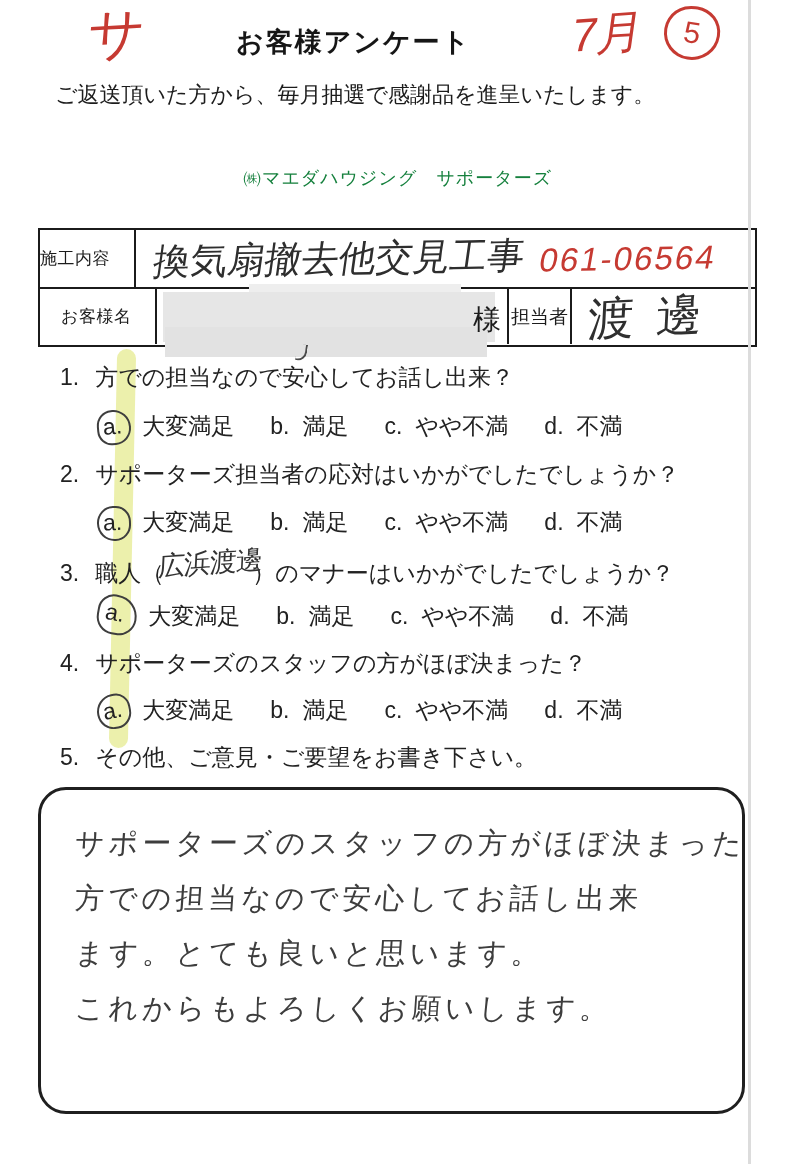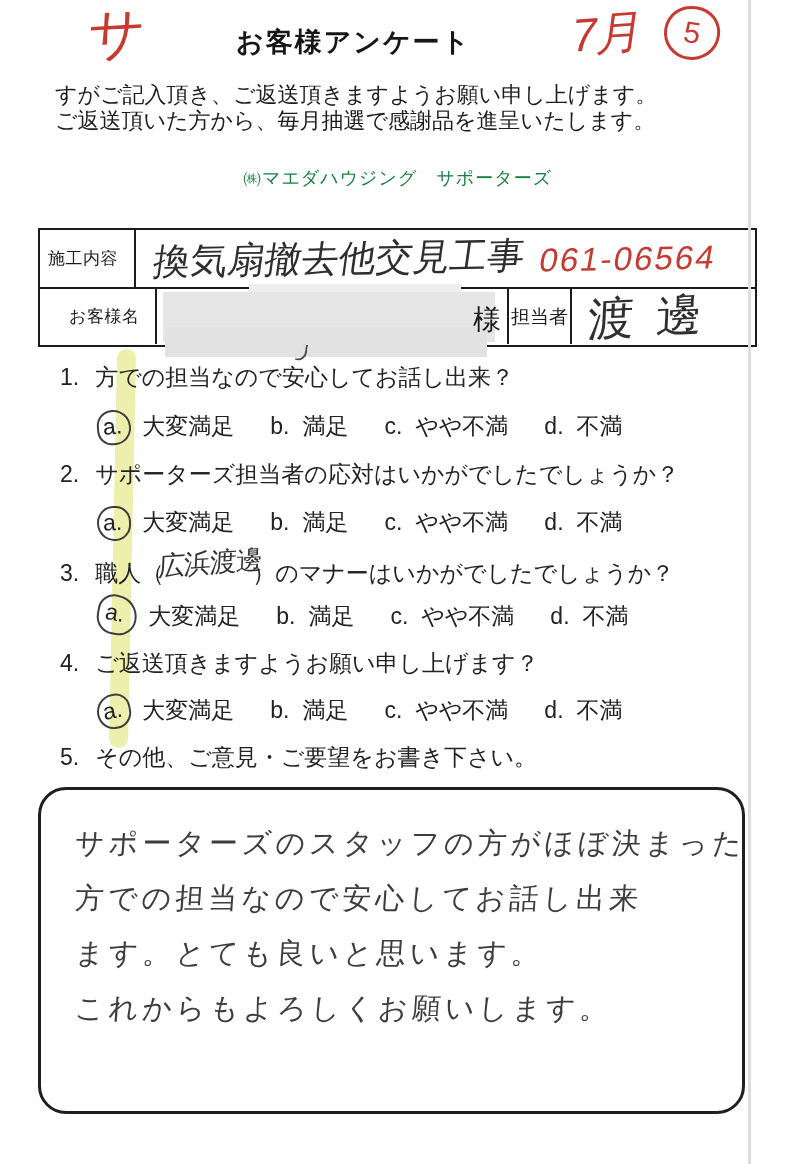--- a/index.html
+++ b/index.html
@@ -37,21 +37,21 @@
   
   .info-table {
     position:absolute; left:38px; top:228px; width:719px; height:119px;
     border:2.5px solid #1b1b1b;
   }
   .tr { display:flex; }
   .tr1 { height:59px; border-bottom:2.5px solid #1b1b1b; }
   .tr2 { height:55px;margin-left:21px; }
   .label-cell {
     width:96px; border-right:2.5px solid #1b1b1b; font-size:17px;
-    display:flex; align-items:center; padding-left:8px; letter-spacing:0.5px;
+    display:flex; align-items:center; letter-spacing:0.5px;
     flex:none;
   }
   .job-cell { flex:1; display:flex; align-items:center; padding-left:18px; gap:16px; overflow:visible; }
   .hw { color:#2e2e2e; }
   .job-text {
     font-size:37px; letter-spacing:0px; white-space:nowrap;
     transform:skewX(-9deg) rotate(-1deg); font-weight:500;
   }
   .job-code {
     font-size:33px; color:#c63a32; letter-spacing:2px; white-space:nowrap;
@@ -123,21 +123,20 @@
 <div class="page">
 
   <div class="red-sa">サ</div>
   <div class="title">お客様アンケート</div>
   <div class="date-month">7月</div>
   <div class="date-circle">
     <span>5</span>
   </div>
 
   <div class="intro">
-    <div>すがご記入頂き、ご返送頂きますようお願い申し上げます。</div>
     <div>ご返送頂いた方から、毎月抽選で感謝品を進呈いたします。</div>
   </div>
 
   <div class="company">㈱マエダハウジング　サポーターズ</div>
 
   <div class="info-table">
     <div class="tr tr1">
       <div class="label-cell">施工内容</div>
       <div class="job-cell">
         <span class="hw job-text">換気扇撤去他交見工事</span>
@@ -222,21 +221,21 @@
       <span class="okey">c.</span>
       <span>やや不満</span>
     </span>
     <span class="opt">
       <span class="okey">d.</span>
       <span>不満</span>
     </span>
   </div>
 
   <div class="q q4t">
-    <span class="qnum">4.</span><span>ご返送頂きますようお願い申し上げます？</span>
+    <span class="qnum">4.</span><span>サポーターズのスタッフの方がほぼ決まった？</span>
   </div>
   <div class="opts o4">
     <span class="opt">
       <span class="okey circled c4">a.</span>
       <span>大変満足</span>
     </span>
     <span class="opt">
       <span class="okey">b.</span>
       <span>満足</span>
     </span>

